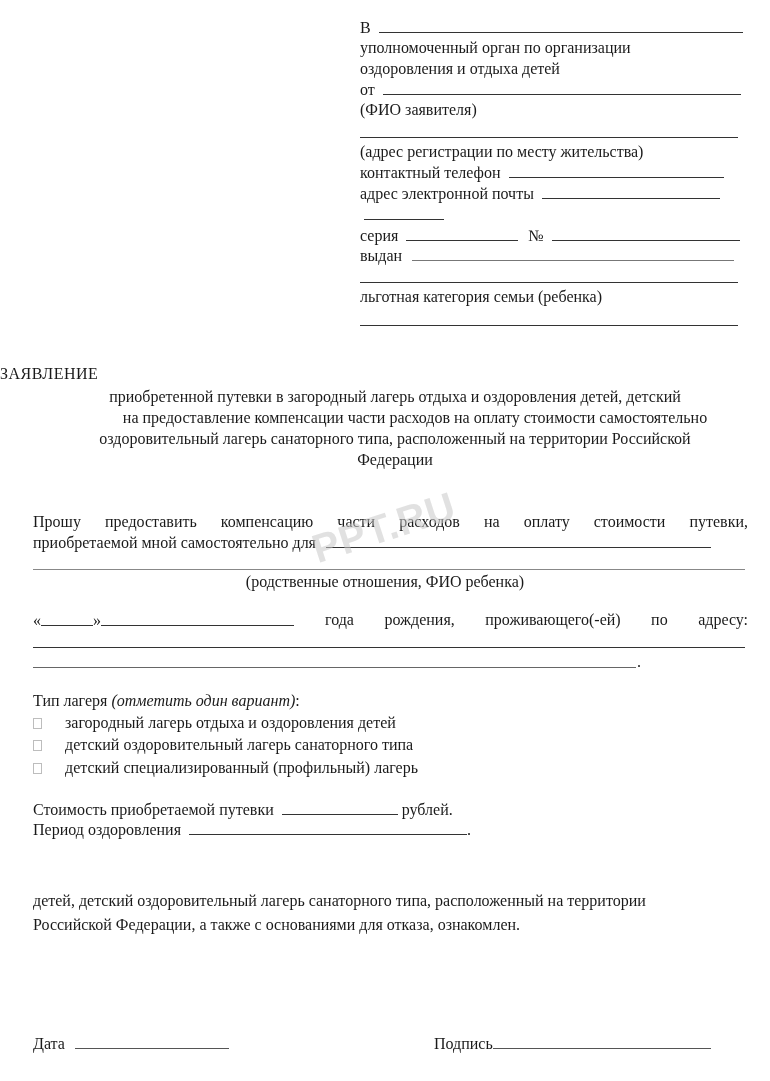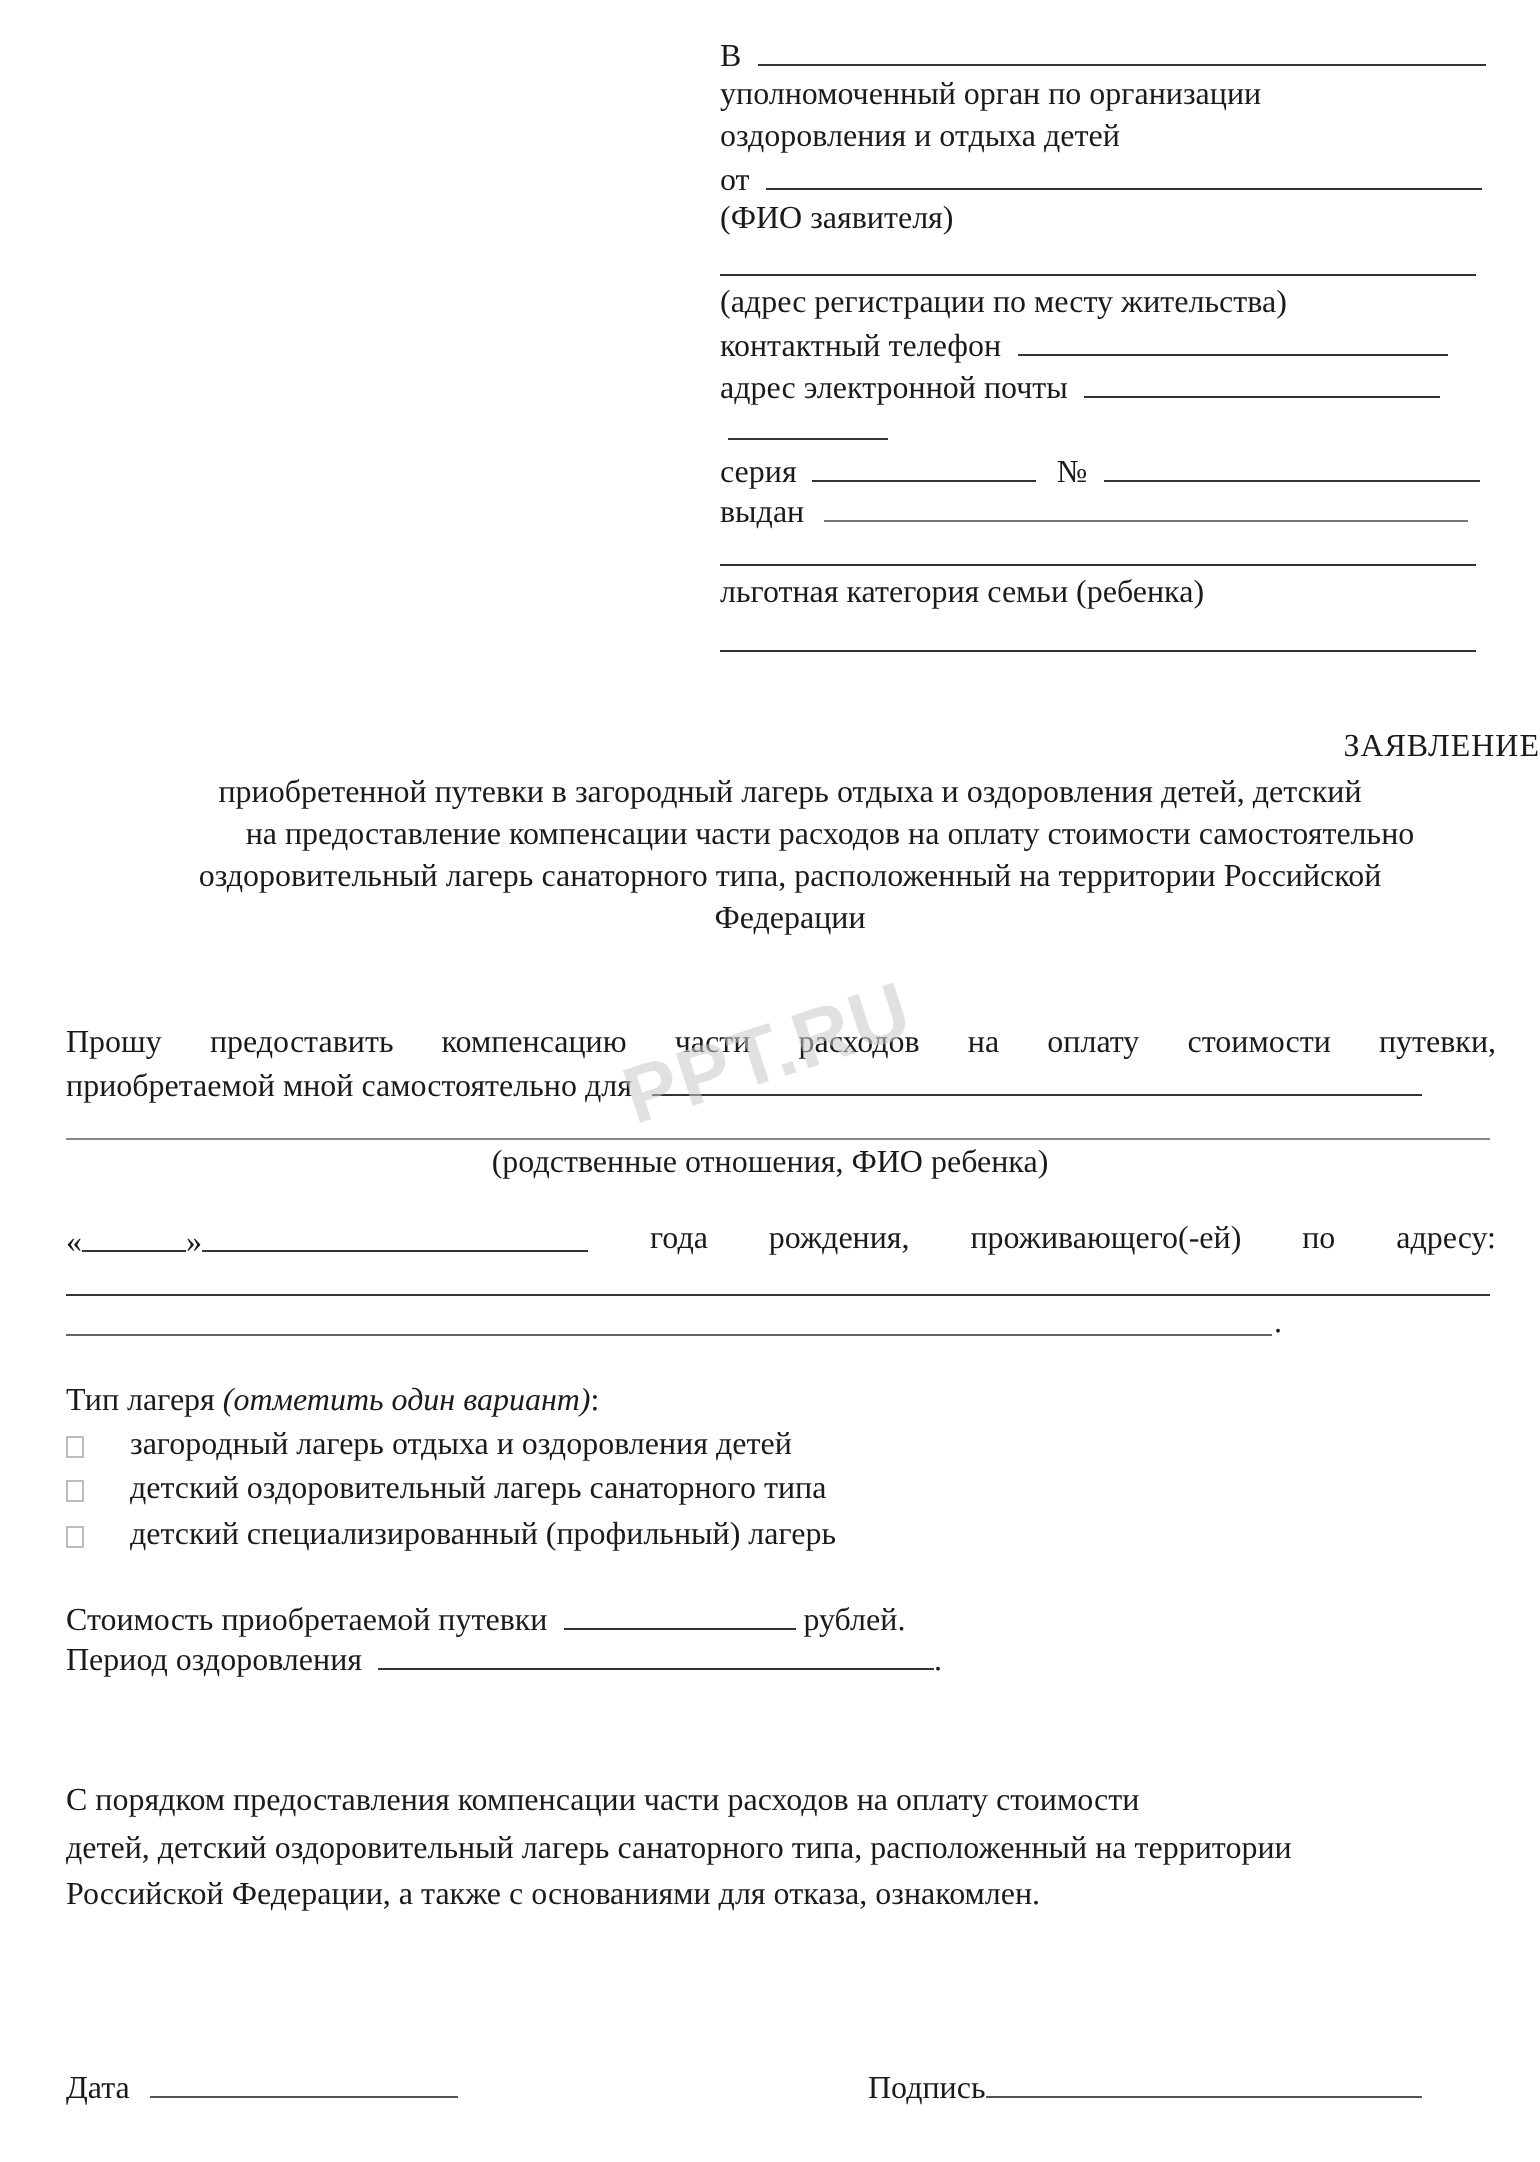--- a/index.html
+++ b/index.html
@@ -8,21 +8,21 @@
     font-family: "Liberation Serif", "DejaVu Serif", serif;
     color: #1a1a1a; font-size: 16px;
   }
   .abs { position: absolute; white-space: nowrap; line-height: 20px; }
   .line { display: inline-block; border-bottom: 1px solid #333; height: 15px; vertical-align: baseline; }
   .blank-row { position: absolute; border-bottom: 1px solid #333; height: 0; }
 
   
   .hdr { left: 360px; }
 
-  .title { position: absolute; left: 0; width: 770px; text-align: right; top: 365px; font-size: 16px; letter-spacing: 0.5px; }
+  .title { position: absolute; left: 0; width: 770px; text-align: left; top: 365px; font-size: 16px; letter-spacing: 0.5px; }
   .subtitle { position: absolute; left: 40px; width: 710px; top: 386px; font-size: 16px; line-height: 21px; text-align: center; }
 
   .para { position: absolute; left: 33px; width: 715px; font-size: 16px; line-height: 21px; }
   .justify { text-align: justify; text-align-last: justify; }
   .center-cap { position: absolute; left: 0; width: 770px; text-align: center; top: 572px; }
 
   .watermark {
     position: absolute; left: 310px; top: 505px; font-family: "Liberation Sans", sans-serif;
     font-size: 40px; font-weight: bold; color: rgba(200,200,200,0.55);
     transform: rotate(-18deg); letter-spacing: 1px; pointer-events: none;
@@ -129,21 +129,20 @@
   <span>Стоимость приобретаемой путевки</span>
   <span class="line" style="width:116px; margin-left:4px;"></span>
   <span>рублей.</span>
 </div>
 <div class="abs" style="left:33px; top:819px;">
   <span>Период оздоровления</span>
   <span class="line" style="width:278px; margin-left:4px;"></span><span>.</span>
 </div>
 
 <div class="notice">
-  <div>С порядком предоставления компенсации части расходов на оплату стоимости</div>
   <div>детей, детский оздоровительный лагерь санаторного типа, расположенный на территории</div>
   <div>Российской Федерации, а также с основаниями для отказа, ознакомлен.</div>
 </div>
 
 <div class="abs" style="left:33px; top:1033px;">
   <span>Дата</span>
   <span class="line" style="width:154px; margin-left:6px; border-color:#555;"></span>
 </div>
 <div class="abs" style="left:434px; top:1033px;">
   <span>Подпись</span><span class="line" style="width:218px; border-color:#555;"></span>

